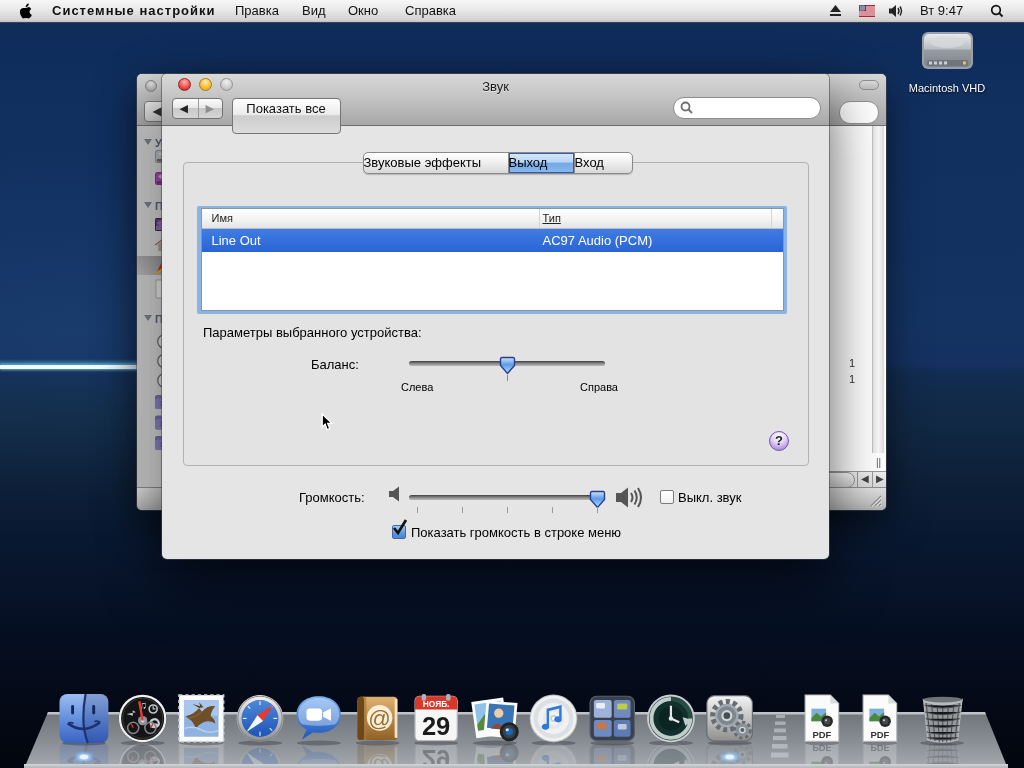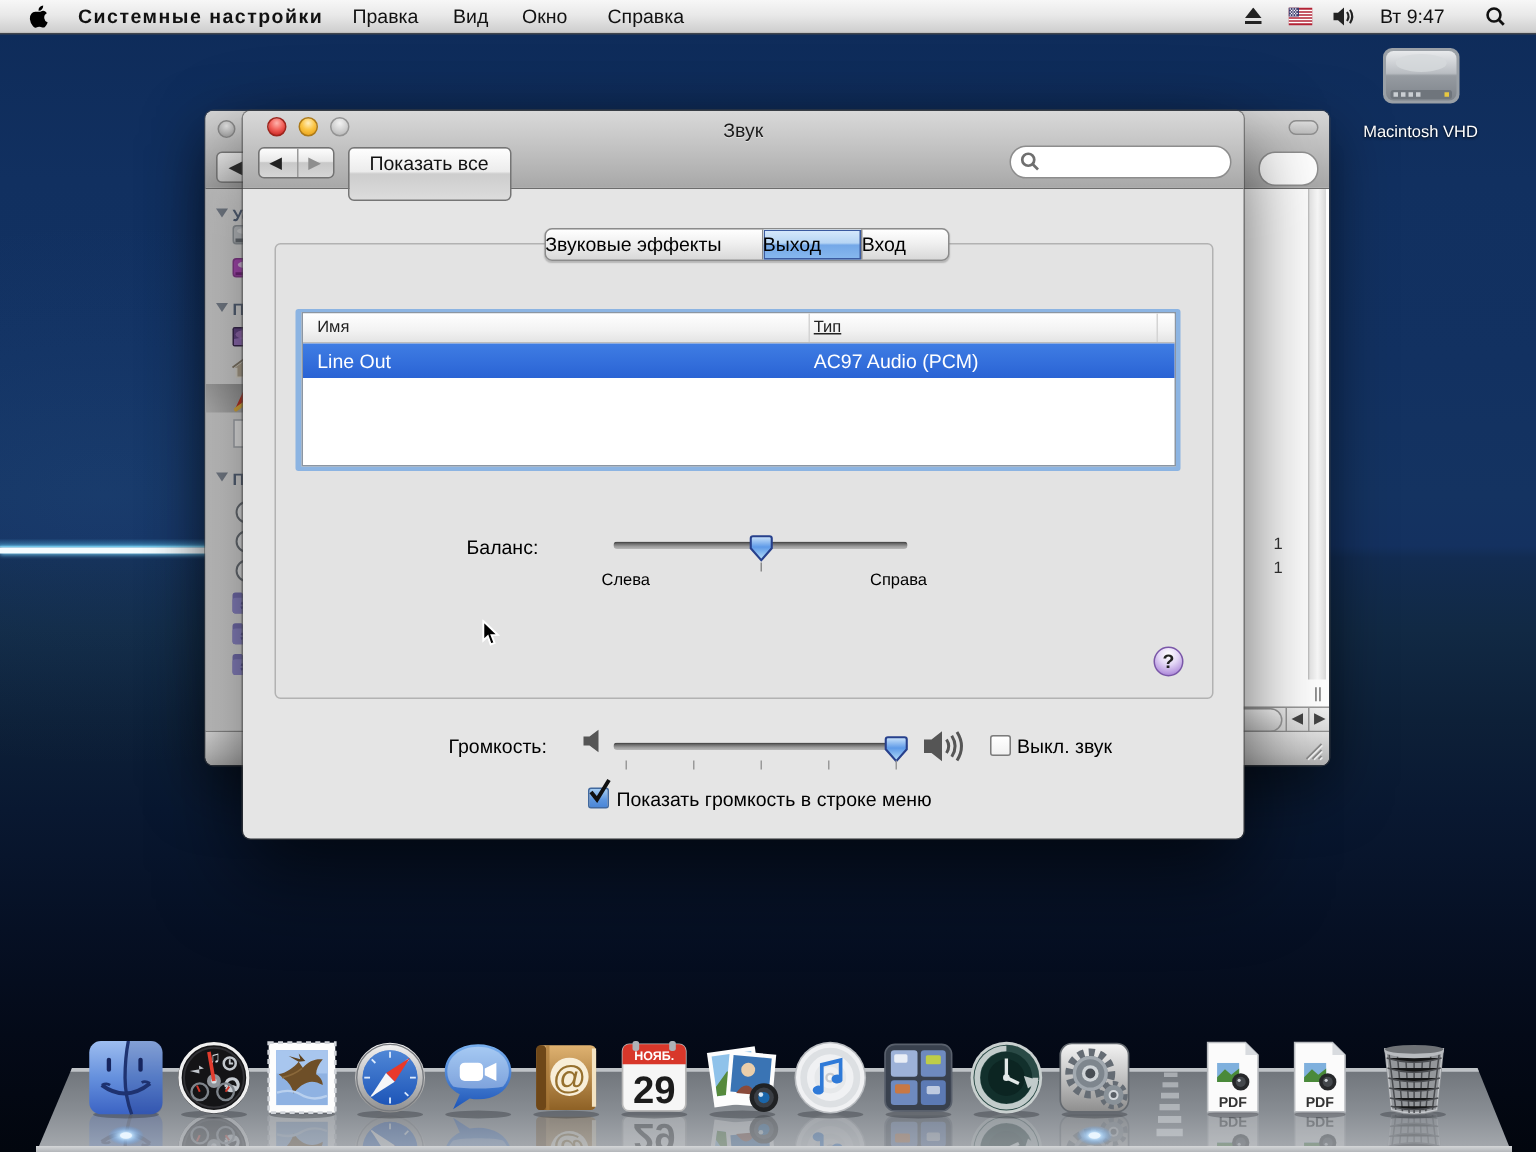--- a/index.html
+++ b/index.html
@@ -213,20 +213,21 @@
     <div class="abs" style="left:10px;top:3px;">Имя</div>
     <div class="abs" style="left:341px;top:3px;text-decoration:underline;">Тип</div>
     <div class="abs" style="left:337px;top:0;width:1px;height:19px;background:#d4d4d4;"></div>
     <div class="abs" style="left:569px;top:0;width:1px;height:19px;background:#d4d4d4;"></div>
    </div>
    <div class="abs" id="trow">
     <div class="abs" style="left:10px;top:4px;">Line Out</div>
     <div class="abs" style="left:341px;top:4px;">AC97 Audio (PCM)</div>
    </div>
   </div>
+  <div class="abs lbl" style="left:41px;top:199px;">Параметры выбранного устройства:</div>
   <div class="abs lbl" style="left:149px;top:231px;width:60px;text-align:left;">Баланс:</div>
   <div class="abs track" style="left:247px;top:234.5px;width:196px;"></div>
   <div class="abs" style="left:344.5px;top:249px;width:1px;height:6px;background:#8a8a8a;"></div>
   <svg class="abs" style="left:337px;top:230px" width="17" height="19" viewBox="0 0 17 19">
    <path d="M3 1.5 H14 Q15.5 1.5 15.5 3 V9.5 L8.5 17.5 L1.5 9.5 V3 Q1.5 1.5 3 1.5 Z" fill="url(#thg)" stroke="#27408c" stroke-width="1.4"></path>
    <defs>
           <linearGradient id="thg" x1="0" y1="0" x2="0" y2="1">
             <stop offset="0" stop-color="#cfe6fb"></stop>
             <stop offset=".45" stop-color="#5e9ae8"></stop>
             <stop offset="1" stop-color="#b8e0f8"></stop>

